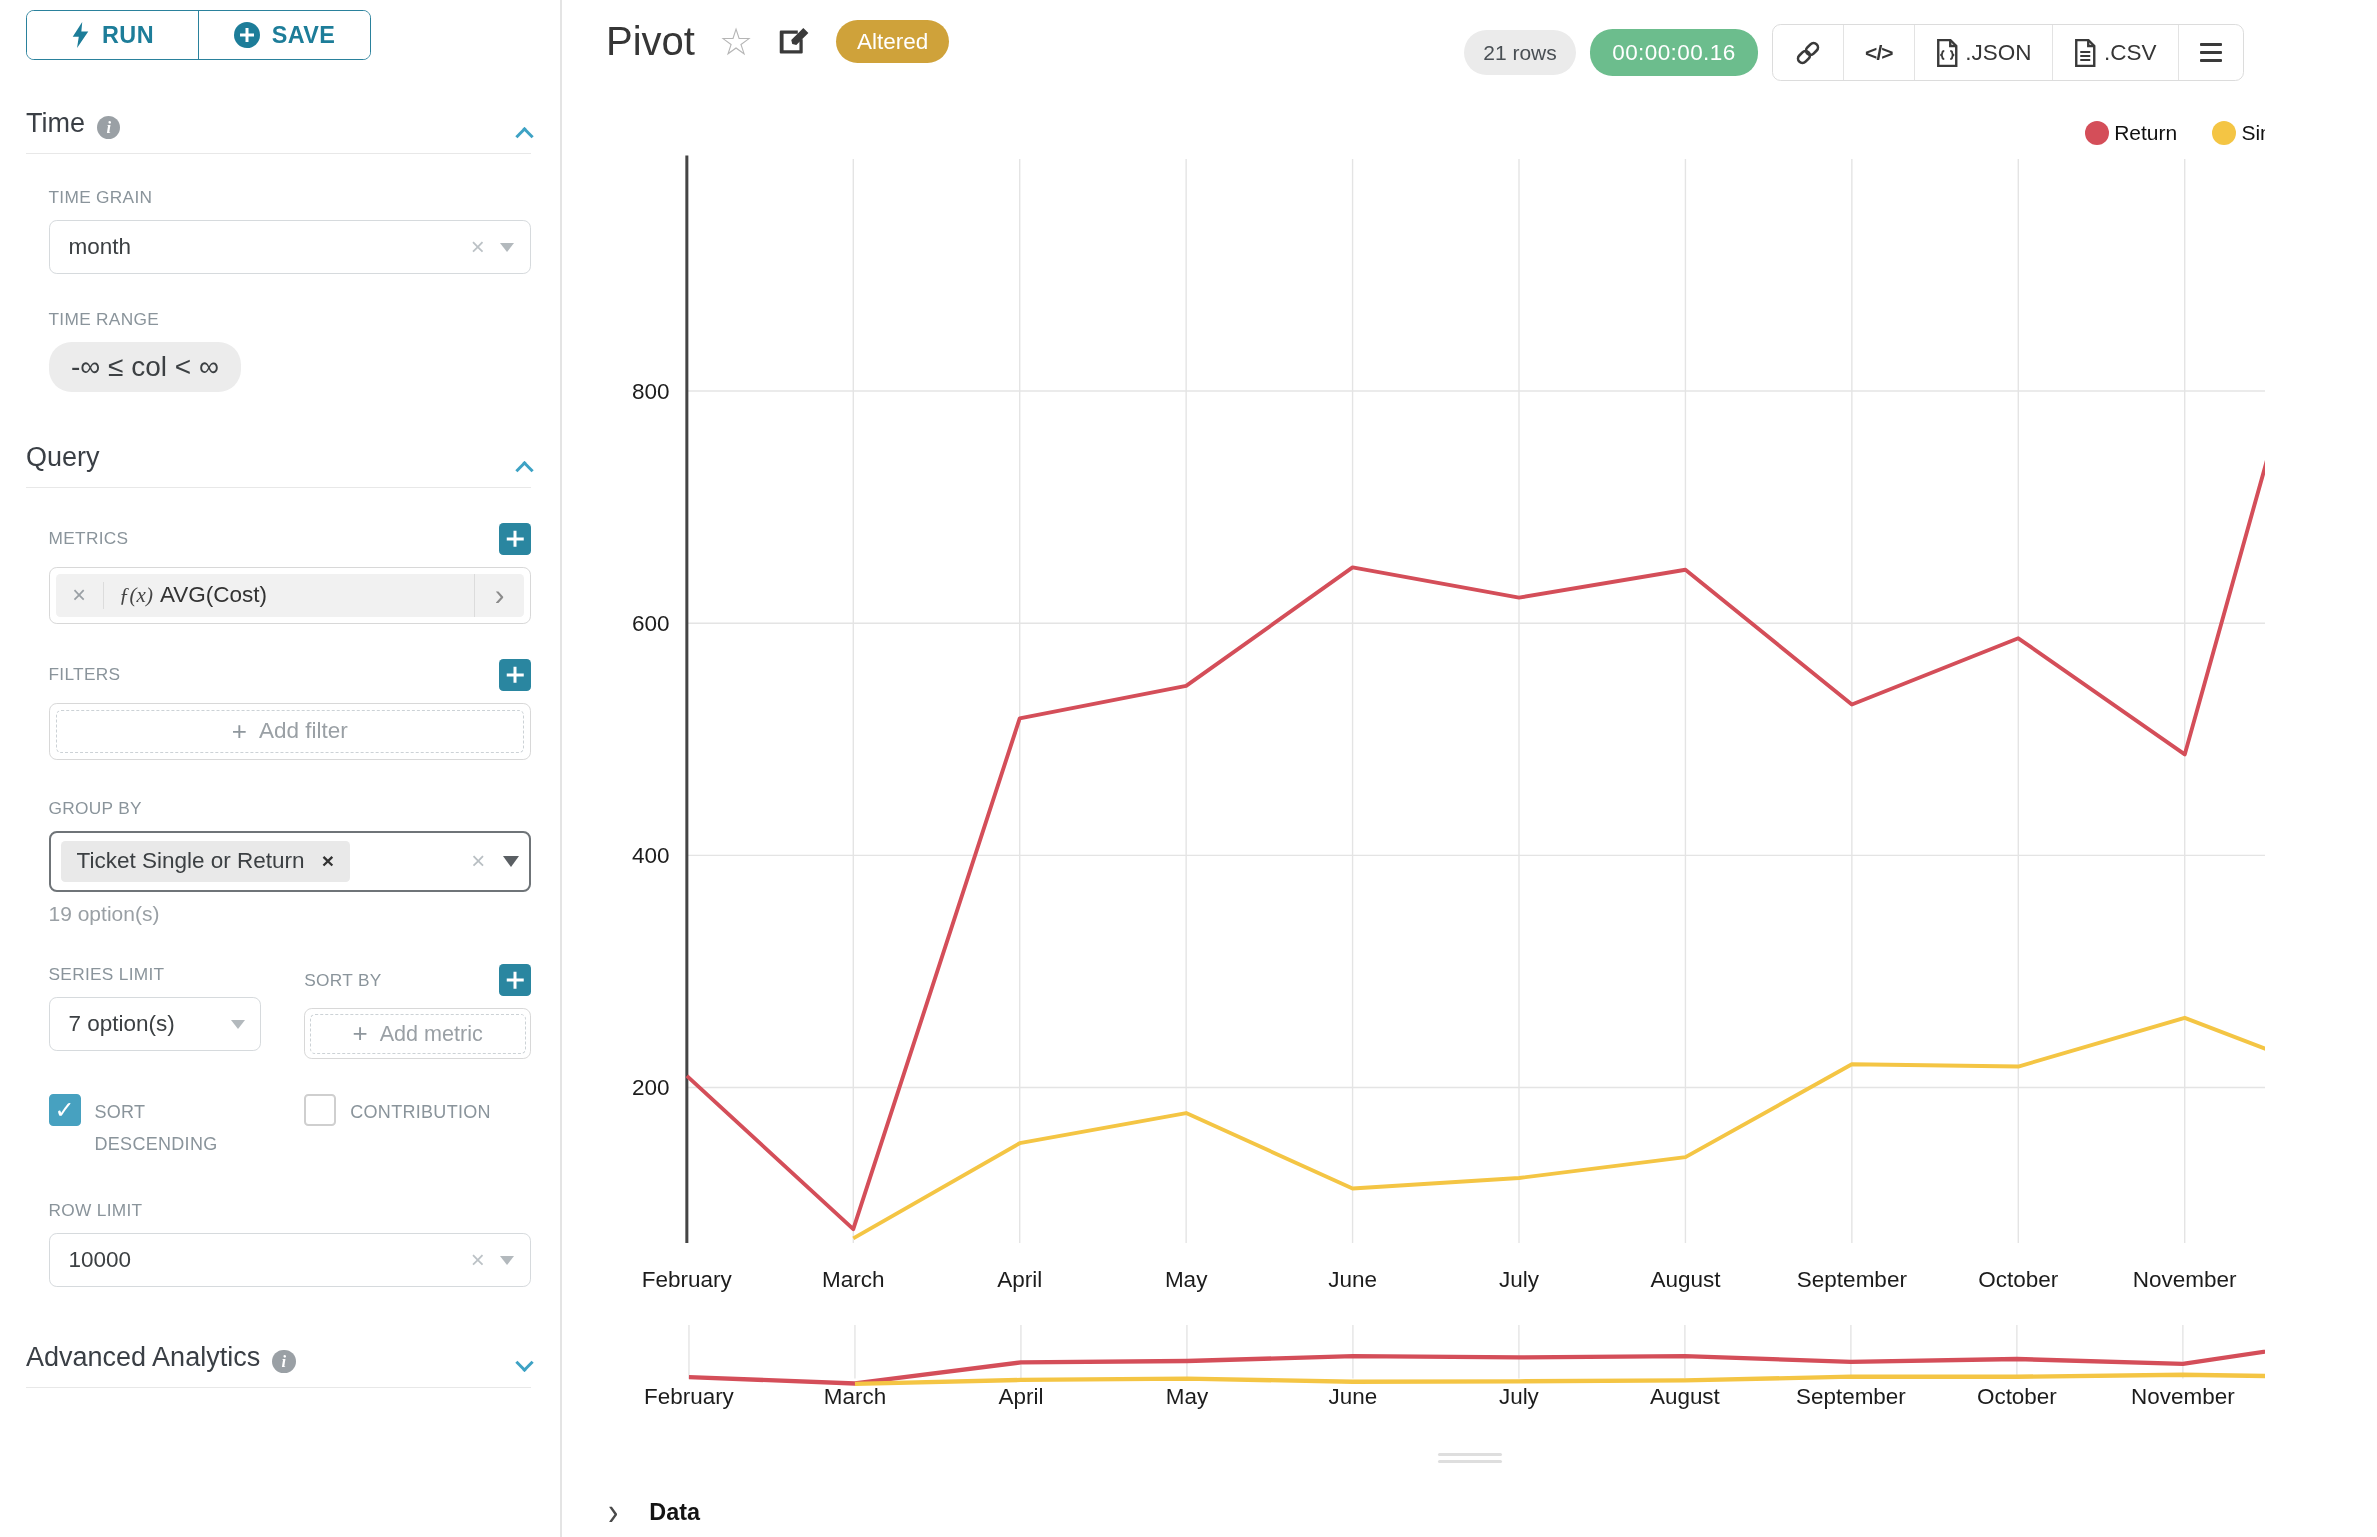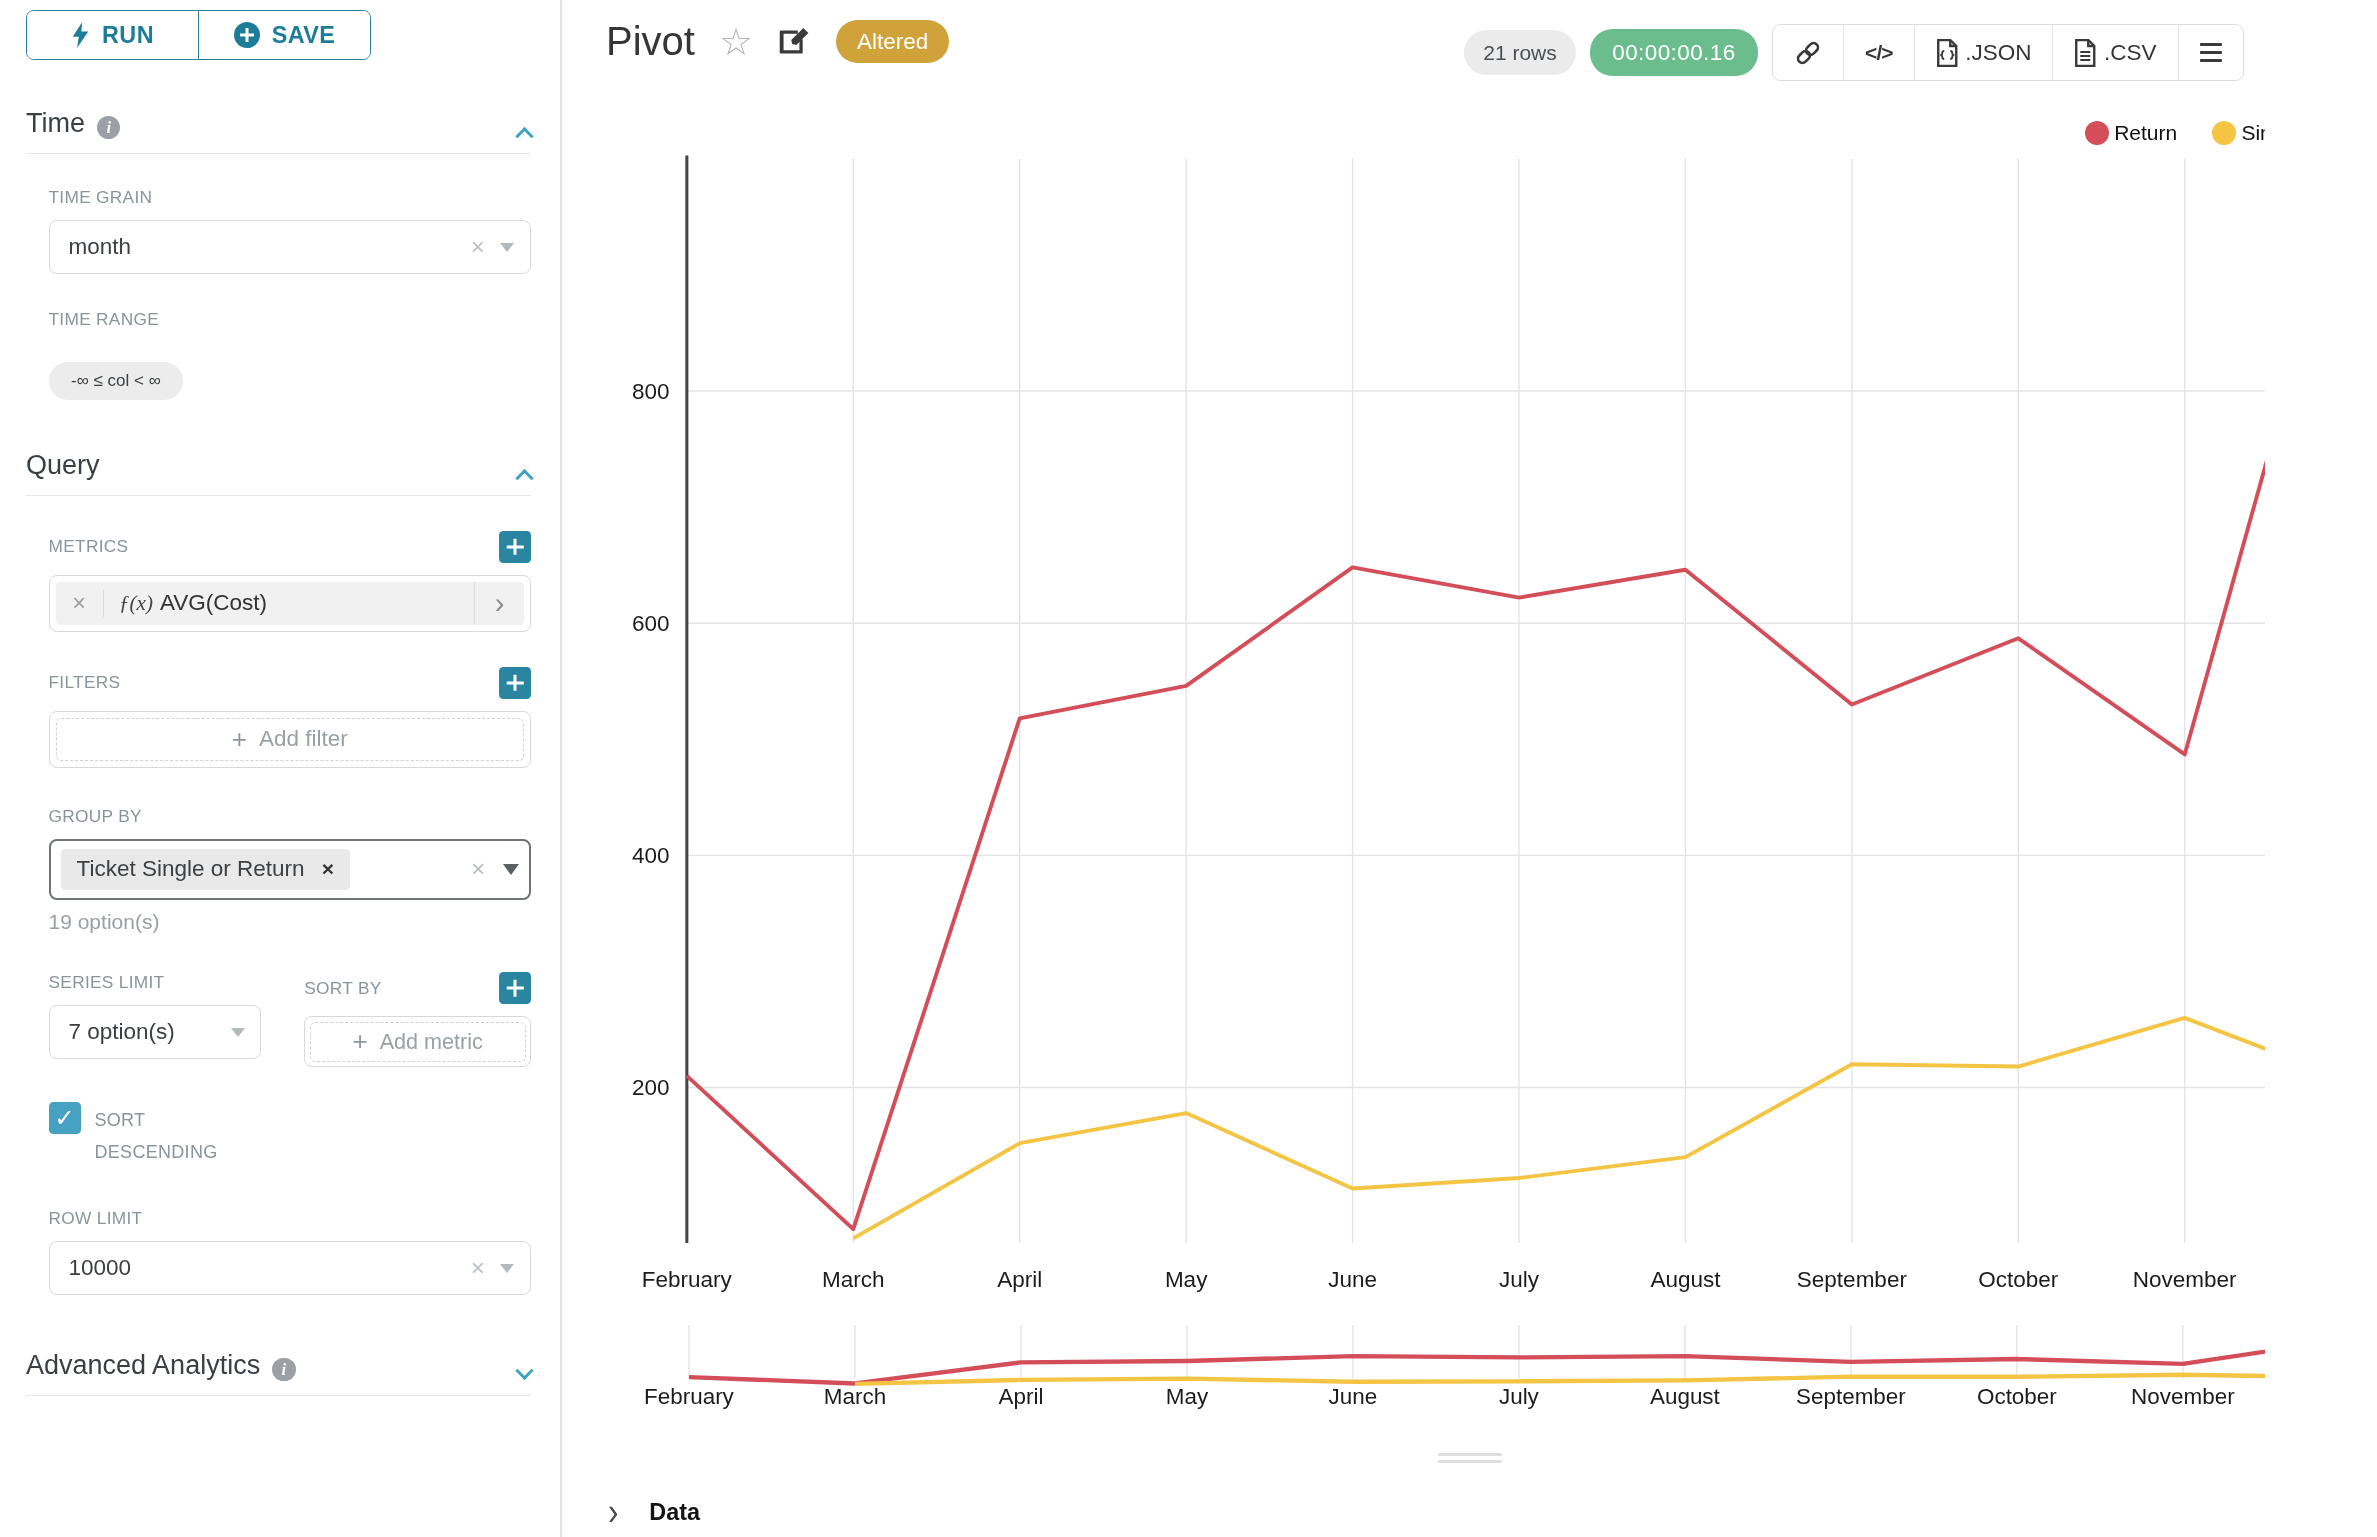--- a/index.html
+++ b/index.html
@@ -28,21 +28,21 @@
   .chev.down { transform:rotate(45deg) translate(-2.6px,-2.6px); }
   .rule { border:none; border-top:1.7px solid #e8e8e8; margin-top:14px; }
 
   .fgroup { margin-left:22.5px; margin-right:0; }
   .flabel { font-size:17.3px; color:#8a949b; letter-spacing:0.3px; margin-bottom:12px; display:flex; align-items:center; }
   .flabel .plusbtn { margin-left:auto; }
   .select { height:54px; border:1.7px solid #d6dadd; border-radius:7.8px; background:#fff; display:flex; align-items:center; padding:0 15.6px 0 19px; font-size:22.5px; color:#3c4043; }
   .select .xi { margin-left:auto; color:#bcc2c6; font-size:24px; cursor:pointer; }
   .select .cdown { margin-left:15.6px; width:0; height:0; border-left:7.8px solid transparent; border-right:7.8px solid transparent; border-top:9.5px solid #b3b9bd; cursor:pointer; }
   .select .cdown.only { margin-left:auto; }
-  .pill-range { display:inline-block; background:#ececec; border-radius:22.5px; padding:8.7px 22.5px; font-size:17px; color:#3c4043; cursor:pointer;margin-top:20px; }
+  .pill-range { display:inline-block; background:#ececec; border-radius:22.5px; padding:8.7px 22.5px; font-size:28px; color:#3c4043; cursor:pointer; }
 
   .plusbtn { width:32px; height:32px; border-radius:4.3px; background:#2a86a0; position:relative; cursor:pointer; }
   .plusbtn::before,.plusbtn::after { content:""; position:absolute; background:#fff; left:50%; top:50%; }
   .plusbtn::before { width:16.5px; height:3px; transform:translate(-50%,-50%); }
   .plusbtn::after { width:3px; height:16.5px; transform:translate(-50%,-50%); }
 
   .metricbox { border:1.7px solid #d8d8d8; border-radius:7.8px; padding:6px; display:flex; align-items:stretch; background:#fff; }
   .metricpill { flex:1; background:#f1f1f1; border-radius:4.3px 0 0 4.3px; display:flex; align-items:center; height:43px; }
   .metricpill .mx { width:48px; text-align:center; color:#9aa0a5; font-size:23.4px; border-right:1.7px solid #dcdcdc; cursor:pointer; }
   .metricpill .fx { font-style:italic; font-size:21px; color:#444; margin:0 7px 0 15.6px; font-family:"Liberation Serif","DejaVu Serif",serif; }
@@ -211,20 +211,24 @@
         </div>
       </div>
     </div>
 
     <div class="tworow" style="margin-top:35px;">
       <div class="col-a cbrow">
         <span class="cbox on">
             <span class="ck">✓</span>
           </span>
         <span class="cblabel" style="width:147px;">SORT DESCENDING</span>
+      </div>
+      <div class="col-b cbrow">
+        <span class="cbox"></span>
+        <span class="cblabel">CONTRIBUTION</span>
       </div>
     </div>
 
     <div class="fgroup" style="margin-top:40px;">
       <div class="flabel">ROW LIMIT</div>
       <div class="select">
         <span>10000</span>
         <span class="xi">×</span>
         <span class="cdown"></span>
       </div>

